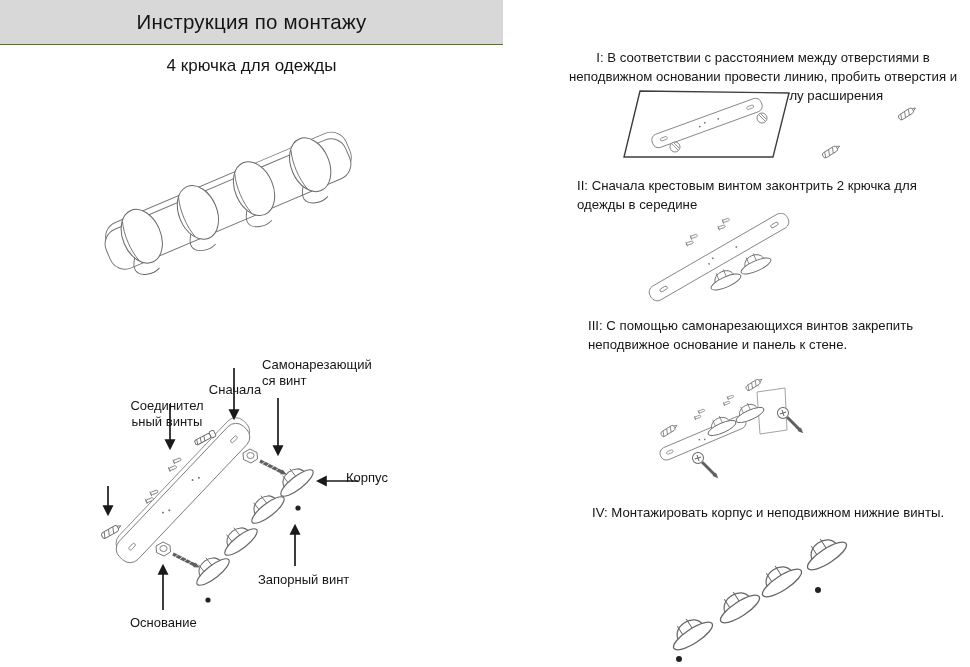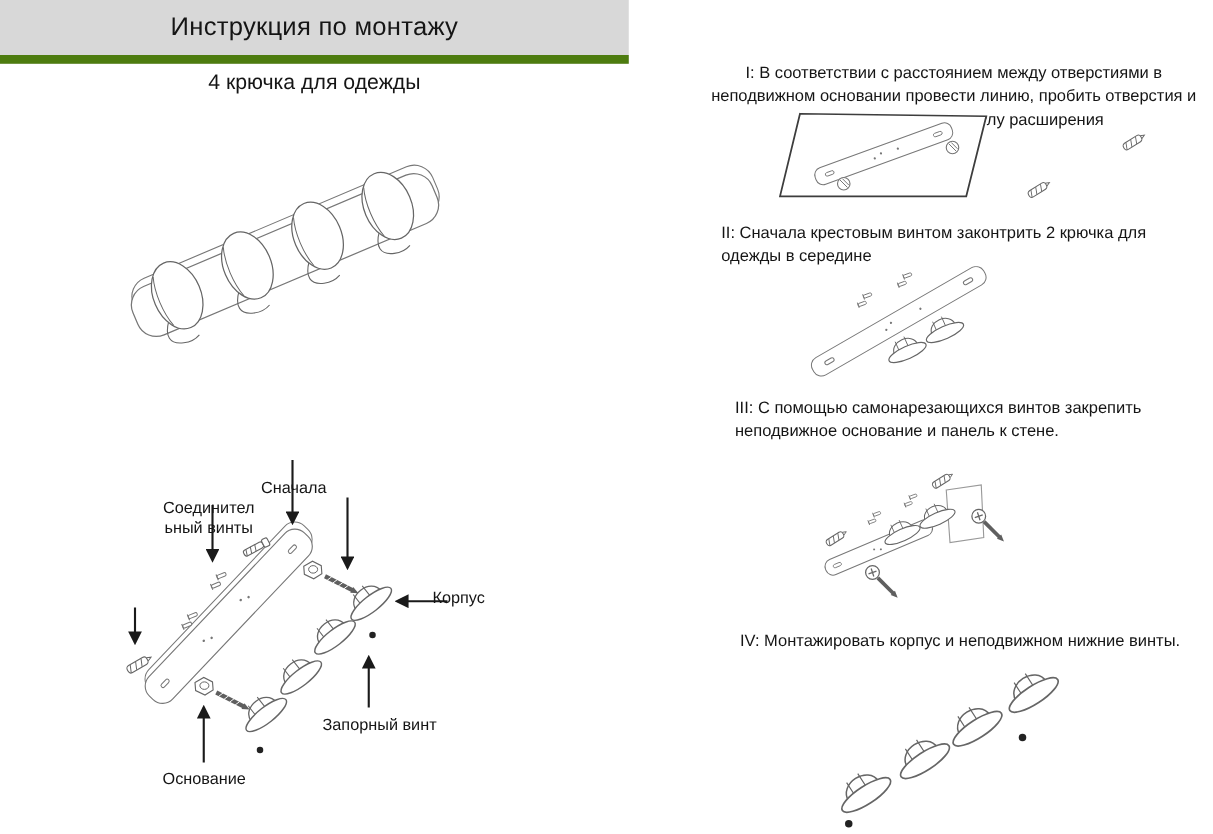--- a/index.html
+++ b/index.html
@@ -5,21 +5,21 @@
   html,body{margin:0;padding:0;}
   body{
     width:970px;height:667px;position:relative;overflow:hidden;
     background:#ffffff;color:#1a1a1a;
     font-family:"Liberation Sans", sans-serif;
   }
   .abs{position:absolute;}
   
   .title-bar{
     left:0;top:0;width:503px;height:44px;
-    background:#d8d8d8;border-bottom:7px solid #4d7c0f;
+    background:#d8d8d8;border-bottom:1px solid #4d7c0f;
     display:flex;align-items:center;justify-content:center;
   }
   .title-bar .t{font-size:20.5px;letter-spacing:.2px;color:#151515;}
   .subtitle{
     left:0;top:56px;width:503px;text-align:center;
     font-size:17px;color:#151515;
   }
   .exploded{left:10px;top:338px;width:480px;height:322px;}
   .exploded svg{position:absolute;left:0;top:0;}
   .lbl{
@@ -146,20 +146,21 @@
       <line x1="160" y1="66" x2="160" y2="110" marker-end="url(#arrA)"></line>
       <line x1="268" y1="60" x2="268" y2="116" marker-end="url(#arrA)"></line>
       <line x1="98" y1="148" x2="98" y2="176" marker-end="url(#arrA)"></line>
       <line x1="348" y1="143" x2="308" y2="143" marker-end="url(#arrA)"></line>
       <line x1="285" y1="228" x2="285" y2="188" marker-end="url(#arrA)"></line>
       <line x1="153" y1="272" x2="153" y2="228" marker-end="url(#arrA)"></line>
     </g>
   </svg>
   <div class="lbl ctr" style="left:190px;top:8px;width:70px;">Сначала</div>
   <div class="lbl ctr ba" style="left:118px;top:24px;width:78px;">Соединительный винты</div>
+  <div class="lbl ba" style="left:252px;top:19px;width:112px;">Самонарезающийся винт</div>
   <div class="lbl" style="left:336px;top:132px;width:60px;">Корпус</div>
   <div class="lbl" style="left:248px;top:234px;width:110px;">Запорный винт</div>
   <div class="lbl" style="left:120px;top:277px;width:90px;">Основание</div>
 </div>
 
 <div class="step-text ctr" style="left:561px;top:12px;width:404px;">I: В соответствии с расстоянием между отверстиями в неподвижном основании провести линию, пробить отверстия и класть резиновую гранулу расширения</div>
 
 <svg class="step-ill" style="left:598px;top:86px;" width="364" height="88" viewBox="0 0 364 88">
   <polygon points="42,5 191,7 175,71 26,71" fill="#ffffff" stroke="#3d3d3d" stroke-width="1.4"></polygon>
   <g transform="translate(109,37) rotate(-20)">

